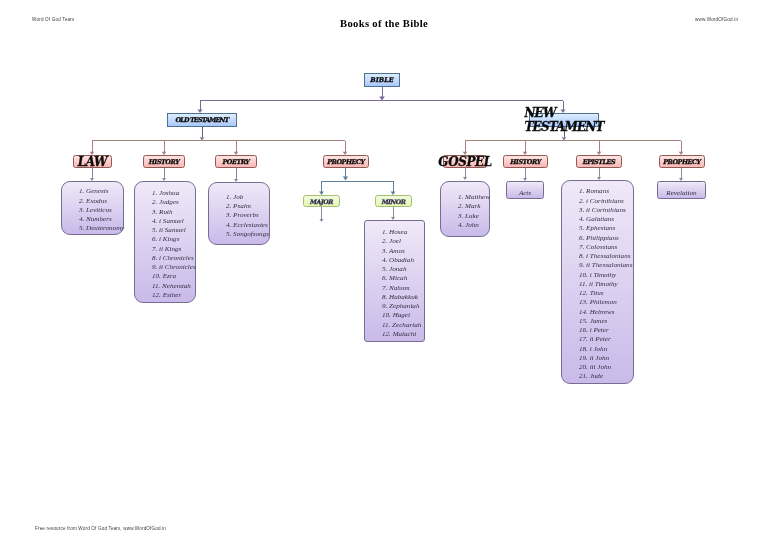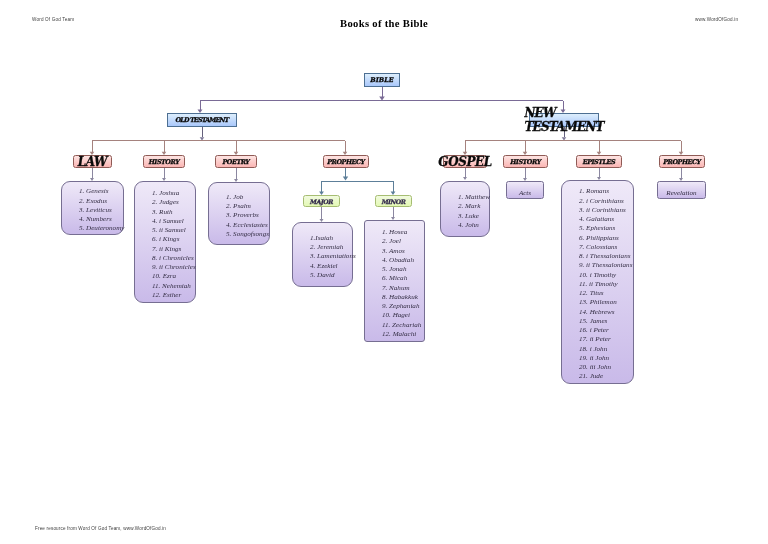--- a/index.html
+++ b/index.html
@@ -15,21 +15,21 @@
   .cap{font-family:"DejaVu Serif",serif;font-weight:bold;font-style:italic;letter-spacing:-0.45px;color:#0a0a0a;-webkit-text-stroke:0.28px #0a0a0a;}
 
   .blue{background:linear-gradient(to bottom,var(--root-top,#ddeefc) 0%,var(--root-bot,#aac8fb) 100%);border:0.7px solid var(--root-bd,#4d6f92);border-radius:0;}
   .pink{background:linear-gradient(to bottom,var(--cat-top,#fde4e2) 0%,var(--cat-bot,#fbb6b4) 100%);border:0.7px solid var(--cat-bd,#8f5a55);border-radius:2.5px;}
   .green{background:linear-gradient(to bottom,var(--sub-top,#f1fadf) 0%,var(--sub-bot,#e4f9b4) 100%);border:0.7px solid var(--sub-bd,#a6bd72);border-radius:2.5px;}
   .green.cap{color:#342c4d;-webkit-text-stroke:0.28px #342c4d;}
   .purple{background:linear-gradient(to bottom,var(--lst-top,#efe9f8) 0%,var(--lst-bot,#c9bae9) 100%);border:0.75px solid var(--lst-bd,#766e92);}
 
   .list{font-family:"Liberation Serif",serif;font-style:italic;color:#322c42;font-size:7.1px;line-height:9.25px;align-items:center;justify-content:flex-start;padding-top:5px;padding-left:17px;}
   .list div{white-space:nowrap;}
-  .list.center{align-items:flex-start;justify-content:center;padding:7px;}
+  .list.center{align-items:flex-end;justify-content:center;padding:0;}
 
   svg#lines{position:absolute;left:0;top:0;width:768px;height:544px;}
   svg#lines line{shape-rendering:crispEdges;}
 </style>
 </head>
 <body>
 
 <div id="page">
   <div class="hdr" id="hdr-left">Word Of God Team</div>
   <div class="hdr" id="hdr-right">www.WordOfGod.in</div>
@@ -137,29 +137,20 @@
     </div>
   <div class="node purple list" id="list-poetry" style="left:208px;top:178px;width:62px;height:63px;border-radius:9px;">
       <div>
         <div>1. Job</div>
         <div>2. Psalm</div>
         <div>3. Proverbs</div>
         <div>4. Ecclesiastes</div>
         <div>5. Songofsongs</div>
       </div>
     </div>
-  <div class="node purple list" id="list-major" style="left:292px;top:218px;width:61px;height:65px;border-radius:9px;">
-      <div>
-        <div>1.Isaiah</div>
-        <div>2. Jeremiah</div>
-        <div>3. Lamentations</div>
-        <div>4. Ezekiel</div>
-        <div>5. David</div>
-      </div>
-    </div>
   <div class="node purple list" id="list-minor" style="left:364px;top:216px;width:61px;height:122px;border-radius:3px;">
       <div>
         <div>1. Hosea</div>
         <div>2. Joel</div>
         <div>3. Amos</div>
         <div>4. Obadiah</div>
         <div>5. Jonah</div>
         <div>6. Micah</div>
         <div>7. Nahum</div>
         <div>8. Habakkuk</div>

